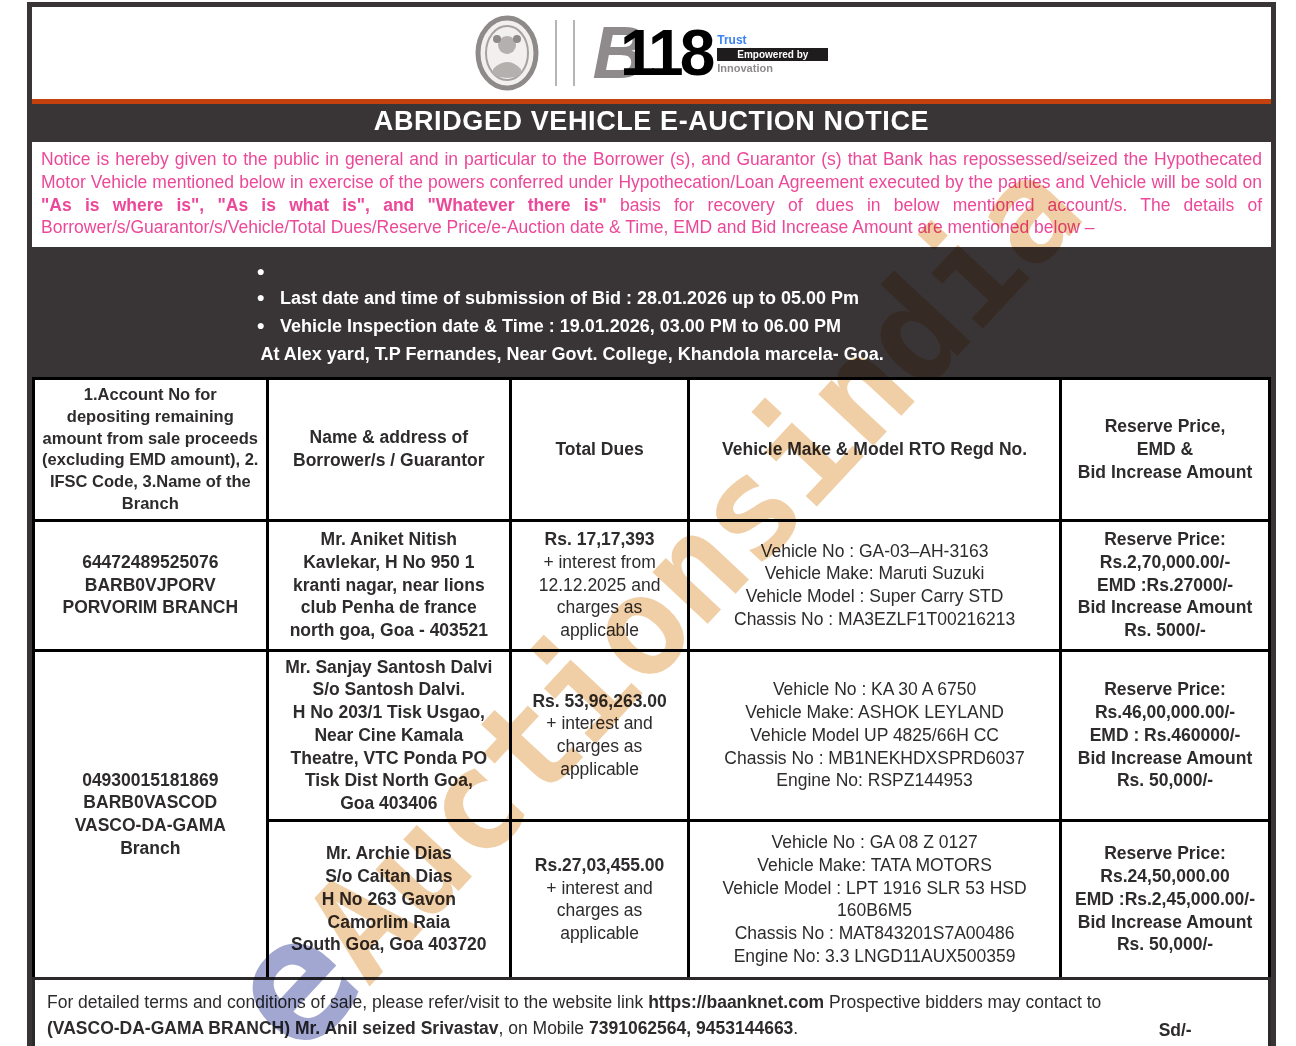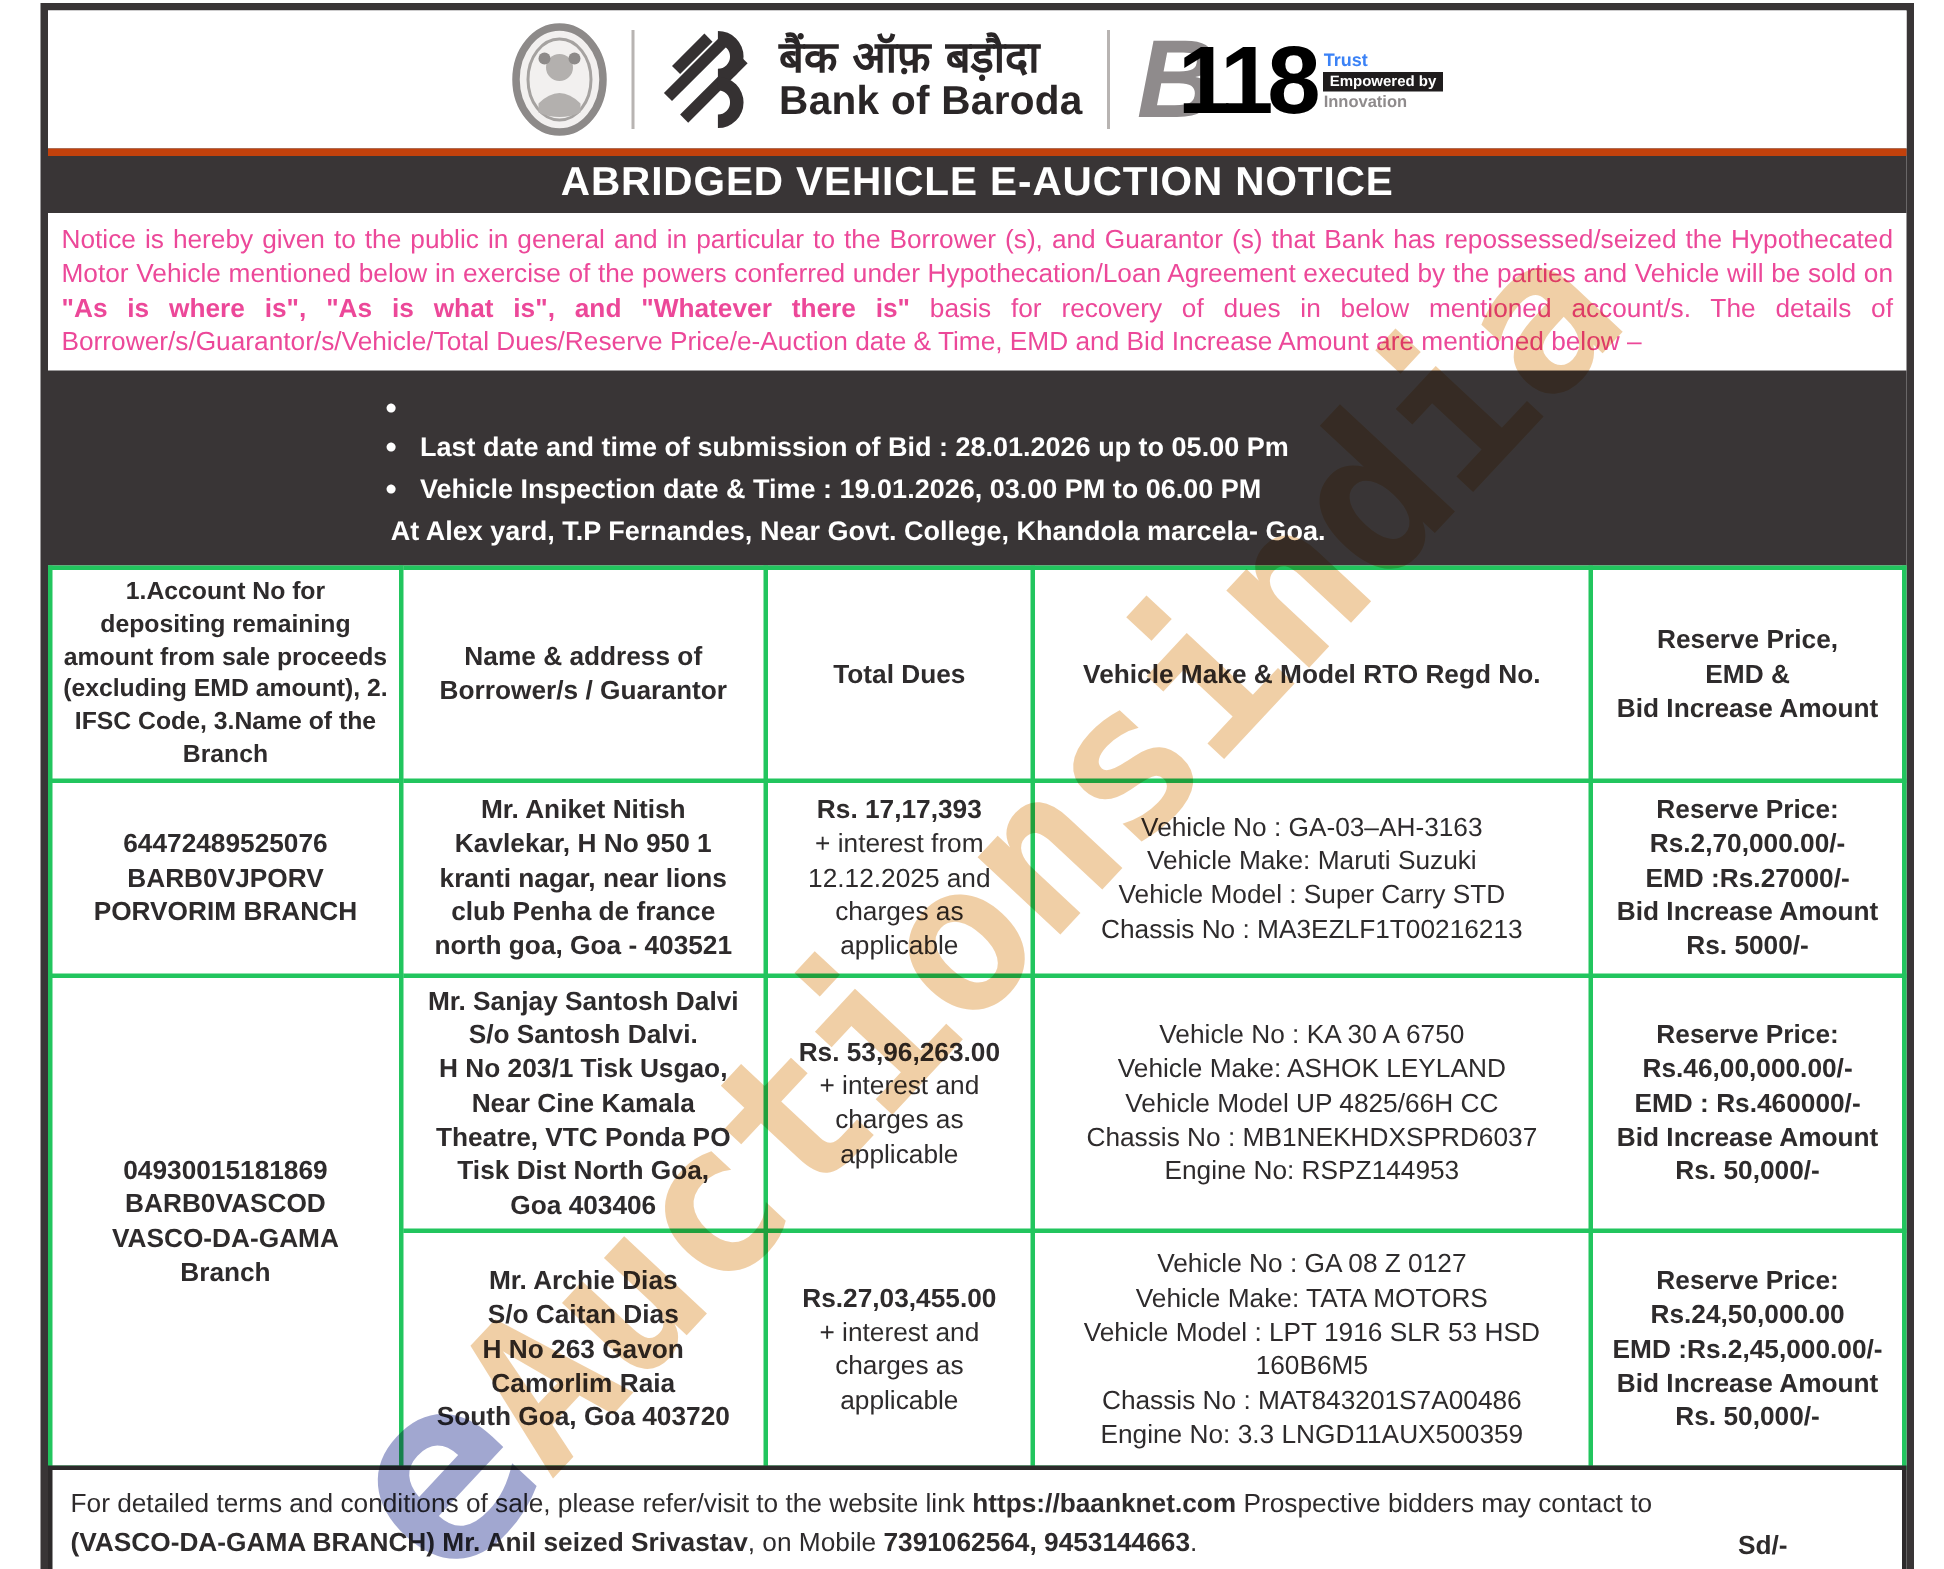--- a/index.html
+++ b/index.html
@@ -12,39 +12,39 @@
   .vdivider{width:2px;height:66px;background:#b8b4b2;}
   .boblogo{display:flex;align-items:center;gap:8px;}
   .bobtext{line-height:1.02;text-align:left;}
   .bob-hindi{font-family:"DejaVu Sans",sans-serif;font-weight:bold;font-size:29px;color:#2a2627;}
   .bob-eng{font-weight:bold;font-size:27px;letter-spacing:0.2px;color:#2a2627;}
   .logo118{position:relative;display:flex;align-items:center;margin-left:2px;}
   .l118-b{font-size:74px;font-weight:800;font-style:italic;color:#8f8b8c;line-height:1;}
   .l118-digits{font-size:64px;font-weight:800;color:#000000;line-height:1;margin-left:-26px;letter-spacing:-4px;}
   .l118-right{display:flex;flex-direction:column;align-items:flex-start;margin-left:6px;gap:1px;}
   .l118-trust{font-size:12px;font-weight:bold;color:#3b82f6;}
-  .l118-emp{font-size:10px;font-weight:bold;color:#fff;background:#1f1c1d;padding:1px 4px;}
+  .l118-emp{font-size:10px;font-weight:bold;color:#fff;background:#1f1c1d;padding:1px 20px;}
   .l118-inn{font-size:11px;font-weight:bold;color:#8f8b8c;}
 
   
   .title-bar{background:#393536;border-top:5px solid #c2410c;color:#fff;text-align:center;font-weight:800;font-size:27px;letter-spacing:0.6px;padding:2px 0 5px;}
 
   
   .notice{padding:6px 9px 8px;font-size:17.5px;line-height:1.3;text-align:justify;color:#ec4899;}
 
   
   .bullets{background:#393536;color:#fff;padding:11px 0 12px;}
   .bullets-inner{width:790px;margin:0 auto;}
   .bullet-line{display:flex;align-items:baseline;gap:15px;margin:7px 0;font-weight:bold;font-size:18px;}
   .bullet-dot{font-size:14px;position:relative;top:-2px;}
   .bullet-loc{margin:6px 0 0 4px;font-weight:bold;font-size:18px;}
 
   
   table{border-collapse:collapse;width:100%;table-layout:fixed;}
-  th,td{border:3px solid #22c55e;text-align:center;vertical-align:middle;padding:4px 6px;}
+  th,td{border:3px solid #000000;text-align:center;vertical-align:middle;padding:4px 6px;}
   th{font-size:17.5px;font-weight:bold;line-height:1.32;}
   td{font-size:17.5px;line-height:1.3;}
   .pre{white-space:pre-line;}
   .b{font-weight:bold;}
   .th-account{font-size:16.5px;}
   tr.hdr{height:112px;}
   tr.r1{height:130px;}
   tr.r2{height:164px;}
   tr.r3{height:158px;}
 
@@ -67,35 +67,20 @@
       <svg width="64" height="76" viewBox="0 0 64 76">
         <ellipse cx="32" cy="38" rx="29" ry="35" fill="#f2f0ef" stroke="#8d8a89" stroke-width="5"></ellipse>
         <ellipse cx="32" cy="38" rx="21" ry="27" fill="none" stroke="#a5a2a0" stroke-width="2"></ellipse>
         <circle cx="32" cy="30" r="9" fill="#b3b0ae"></circle>
         <path d="M18 54 Q32 40 46 54 L46 60 Q32 66 18 60 Z" fill="#b3b0ae"></path>
         <circle cx="22" cy="24" r="4" fill="#8d8a89"></circle>
         <circle cx="42" cy="24" r="4" fill="#8d8a89"></circle>
       </svg>
     </span>
     <span class="vdivider"></span>
-    <div class="boblogo">
-      <svg width="72" height="80" viewBox="0 0 80 84">
-        <g fill="#353132">
-          <polygon points="10,32 34,8 40,14 16,38"></polygon>
-          <polygon points="4,52 46,10 52,16 10,58"></polygon>
-          <polygon points="16,68 60,24 66,30 22,74"></polygon>
-          <path d="M44 6 A19 19 0 0 1 44 44 L44 34 A9 9 0 0 0 44 16 Z"></path>
-          <path d="M44 40 A19 19 0 0 1 44 78 L44 68 A9 9 0 0 0 44 50 Z"></path>
-        </g>
-      </svg>
-      <div class="bobtext">
-        <div class="bob-hindi">बैंक ऑफ़ बड़ौदा</div>
-        <div class="bob-eng">Bank of Baroda</div>
-      </div>
-    </div>
     <span class="vdivider"></span>
     <div class="logo118">
       <span class="l118-b">B</span>
       <span class="l118-digits">118</span>
       <span class="l118-right">
         <span class="l118-trust">Trust</span>
         <span class="l118-emp">Empowered by</span>
         <span class="l118-inn">Innovation</span>
       </span>
     </div>

